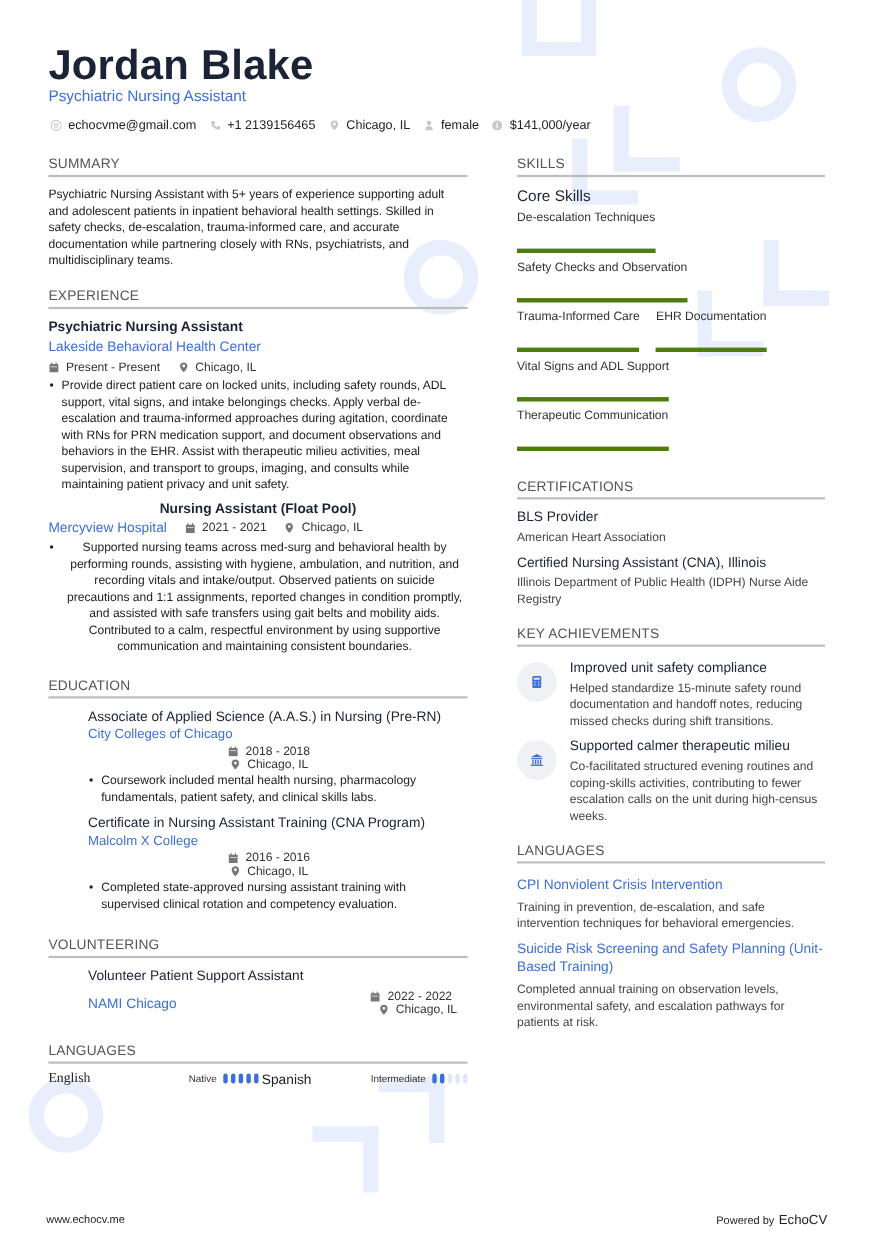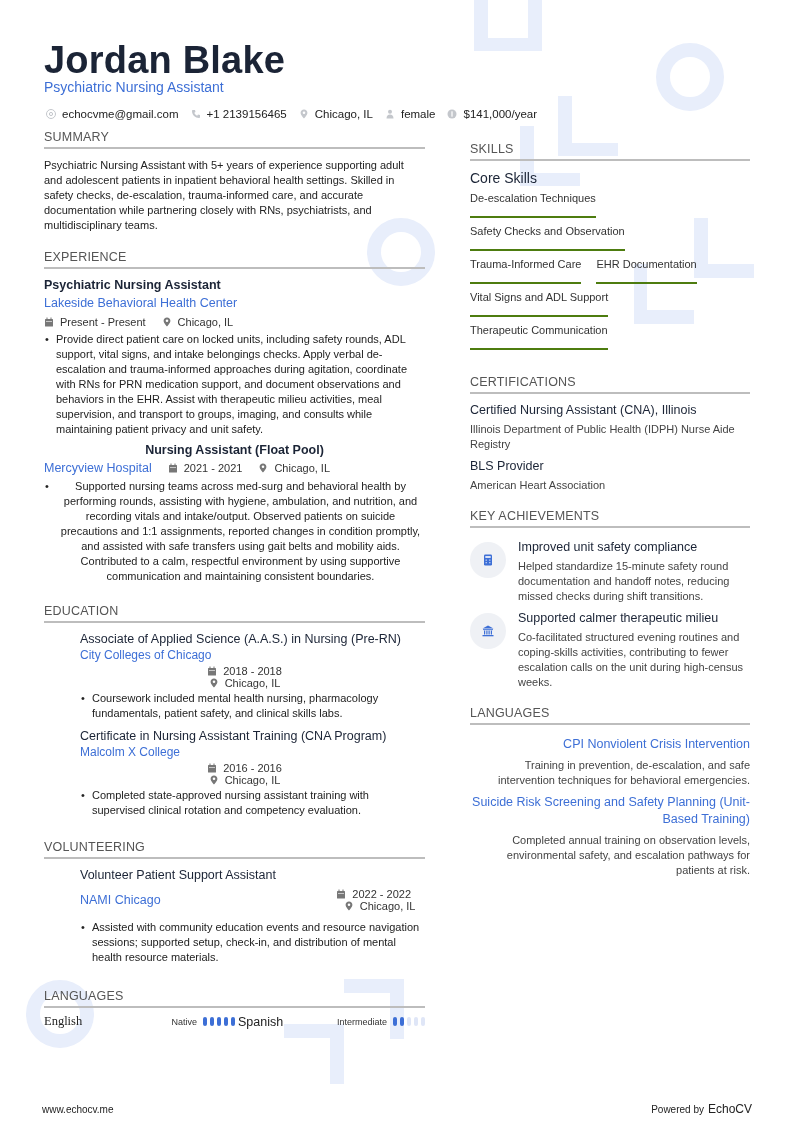--- a/index.html
+++ b/index.html
@@ -11,21 +11,21 @@
 
   .page { position: relative; z-index: 1; }
 
   .header { position: absolute; left: 44px; top: 42px; }
   .name { font-size: 38px; font-weight: 700; color: #1b2436; letter-spacing: 0.2px; line-height: 36px; }
   .title { font-size: 14px; color: #3d6fd6; margin-top: 1px; }
   .contacts { position: absolute; left: 46px; top: 108px; display: flex; align-items: center; font-size: 11.5px; color: #222; }
   .contact { display: flex; align-items: center; margin-right: 12px; }
   .contact svg { width: 10px; height: 10px; margin-right: 6px; fill: #c4c7cc; }
 
-  .col-left { position: absolute; left: 44px; top: 130px; width: 381px; }
+  .col-left { position: absolute; left: 44px; top: 142px; width: 381px; }
   .col-right { position: absolute; left: 470px; top: 142px; width: 280px; }
 
   .sec-title { font-size: 12.5px; color: #555; letter-spacing: 0.2px; padding-bottom: 3px; border-bottom: 2px solid #bdbdbd; margin-bottom: 9px; }
   .section { margin-bottom: 17px; }
   .summary-text { font-size: 11px; line-height: 15px; color: #222; }
 
   .job { margin-bottom: 6px; }
   .job-title { font-size: 12.5px; font-weight: 700; color: #1b2436; margin-bottom: 4px; }
   .job-org { font-size: 12.5px; color: #3d6fd6; }
   .meta { display: flex; align-items: center; font-size: 11px; color: #333; margin: 6px 0 4px; }
@@ -47,33 +47,33 @@
 
   .lang-row { display: flex; align-items: center; margin-top: 2px; }
   .lang-name { font-size: 12.5px; color: #222; }
   .lang-level { font-size: 9px; color: #333; margin-right: 6px; }
   .dots { display: flex; }
   .dot { width: 4px; height: 9px; border-radius: 2px; background: #3d6fd6; margin-right: 3px; }
   .dot.off { background: #dfe6f7; }
 
   .skill-group { font-size: 14px; color: #1b2436; margin: 2px 0 6px; }
   .skills { display: flex; flex-wrap: wrap; }
-  .skill { font-size: 11px; color: #333; padding-bottom: 12px; border-bottom: 2px solid #4d7c0f; margin: 0 15px 7px 0; }
+  .skill { font-size: 11px; color: #333; padding-bottom: 22px; border-bottom: 4px solid #4d7c0f; margin: 0 15px 7px 0; }
 
   .cert { margin-bottom: 7px; }
   .cert-name { font-size: 12.5px; color: #1b2436; margin-bottom: 5px; }
   .cert-org { font-size: 11px; color: #444; line-height: 15px; }
 
   .ach { display: flex; margin-bottom: 7px; }
   .ach-icon { width: 36px; height: 36px; border-radius: 50%; background: #eff1f5; display: flex; align-items: center; justify-content: center; flex-shrink: 0; margin-right: 12px; margin-top: 2px; }
   .ach-icon svg { width: 12px; height: 12px; fill: #3d6fd6; }
   .ach-title { font-size: 12.5px; color: #1b2436; margin-bottom: 5px; }
   .ach-desc { font-size: 11px; line-height: 15px; color: #444; }
 
-  .train { margin-bottom: 6px; text-align: right; }
+  .train { margin-bottom: 6px; }
   .train-title { font-size: 12.5px; color: #3d6fd6; line-height: 17px; margin-bottom: 5px; }
   .train-desc { font-size: 11px; line-height: 15px; color: #444; }
 
   .footer-left { position: absolute; left: 42px; top: 1104px; font-size: 10px; color: #222; }
   .footer-right { position: absolute; right: 42px; top: 1102px; font-size: 10px; color: #222; display: flex; align-items: baseline; }
   .footer-right .brand { font-size: 12px; margin-left: 4px; }
 </style>
 </head>
 <body>
 
@@ -285,23 +285,20 @@
               <span>2022 - 2022</span>
             </span>
             <span class="m" style="margin-right:2px;">
               <svg viewBox="0 0 10 10">
                   <path d="M5 0.5 C3 0.5 1.6 2 1.6 3.8 C1.6 6.2 5 9.5 5 9.5 C5 9.5 8.4 6.2 8.4 3.8 C8.4 2 7 0.5 5 0.5 Z M5 5 A1.3 1.3 0 1 1 5 2.4 A1.3 1.3 0 1 1 5 5 Z"></path>
                 </svg>
               <span>Chicago, IL</span>
             </span>
           </div>
         </div>
-        <ul class="bullets">
-          <li>Assisted with community education events and resource navigation sessions; supported setup, check-in, and distribution of mental health resource materials.</li>
-        </ul>
       </div>
     </div>
 
     <div class="section" style="margin-top:24px;">
       <div class="sec-title" style="margin-bottom:6px;">LANGUAGES</div>
       <div class="lang-row">
         <div style="display:flex;align-items:center;width:194px;">
           <span class="lang-name" style="flex:1;font-family:Liberation Serif, serif;">English</span>
           <span class="lang-level">Native</span>
           <span class="dots">
@@ -342,26 +339,26 @@
         <span style="flex-basis:100%;height:0;"></span>
         <span class="skill">Vital Signs and ADL Support</span>
         <span style="flex-basis:100%;height:0;"></span>
         <span class="skill">Therapeutic Communication</span>
       </div>
     </div>
 
     <div class="section" style="margin-bottom:16px;">
       <div class="sec-title">CERTIFICATIONS</div>
       <div class="cert">
+        <div class="cert-name">BLS Provider</div>
+        <div class="cert-org">American Heart Association</div>
+      </div>
+      <div class="cert">
         <div class="cert-name">Certified Nursing Assistant (CNA), Illinois</div>
         <div class="cert-org">Illinois Department of Public Health (IDPH) Nurse Aide Registry</div>
-      </div>
-      <div class="cert">
-        <div class="cert-name">BLS Provider</div>
-        <div class="cert-org">American Heart Association</div>
       </div>
     </div>
 
     <div class="section" style="margin-bottom:16px;">
       <div class="sec-title" style="margin-bottom:12px;">KEY ACHIEVEMENTS</div>
       <div class="ach">
         <div class="ach-icon">
           <svg viewBox="0 0 12 12">
               <rect x="2" y="0.5" width="8" height="11" rx="1.2"></rect>
               <rect x="3.3" y="2" width="5.4" height="2" fill="#fff" opacity="0.8"></rect>

